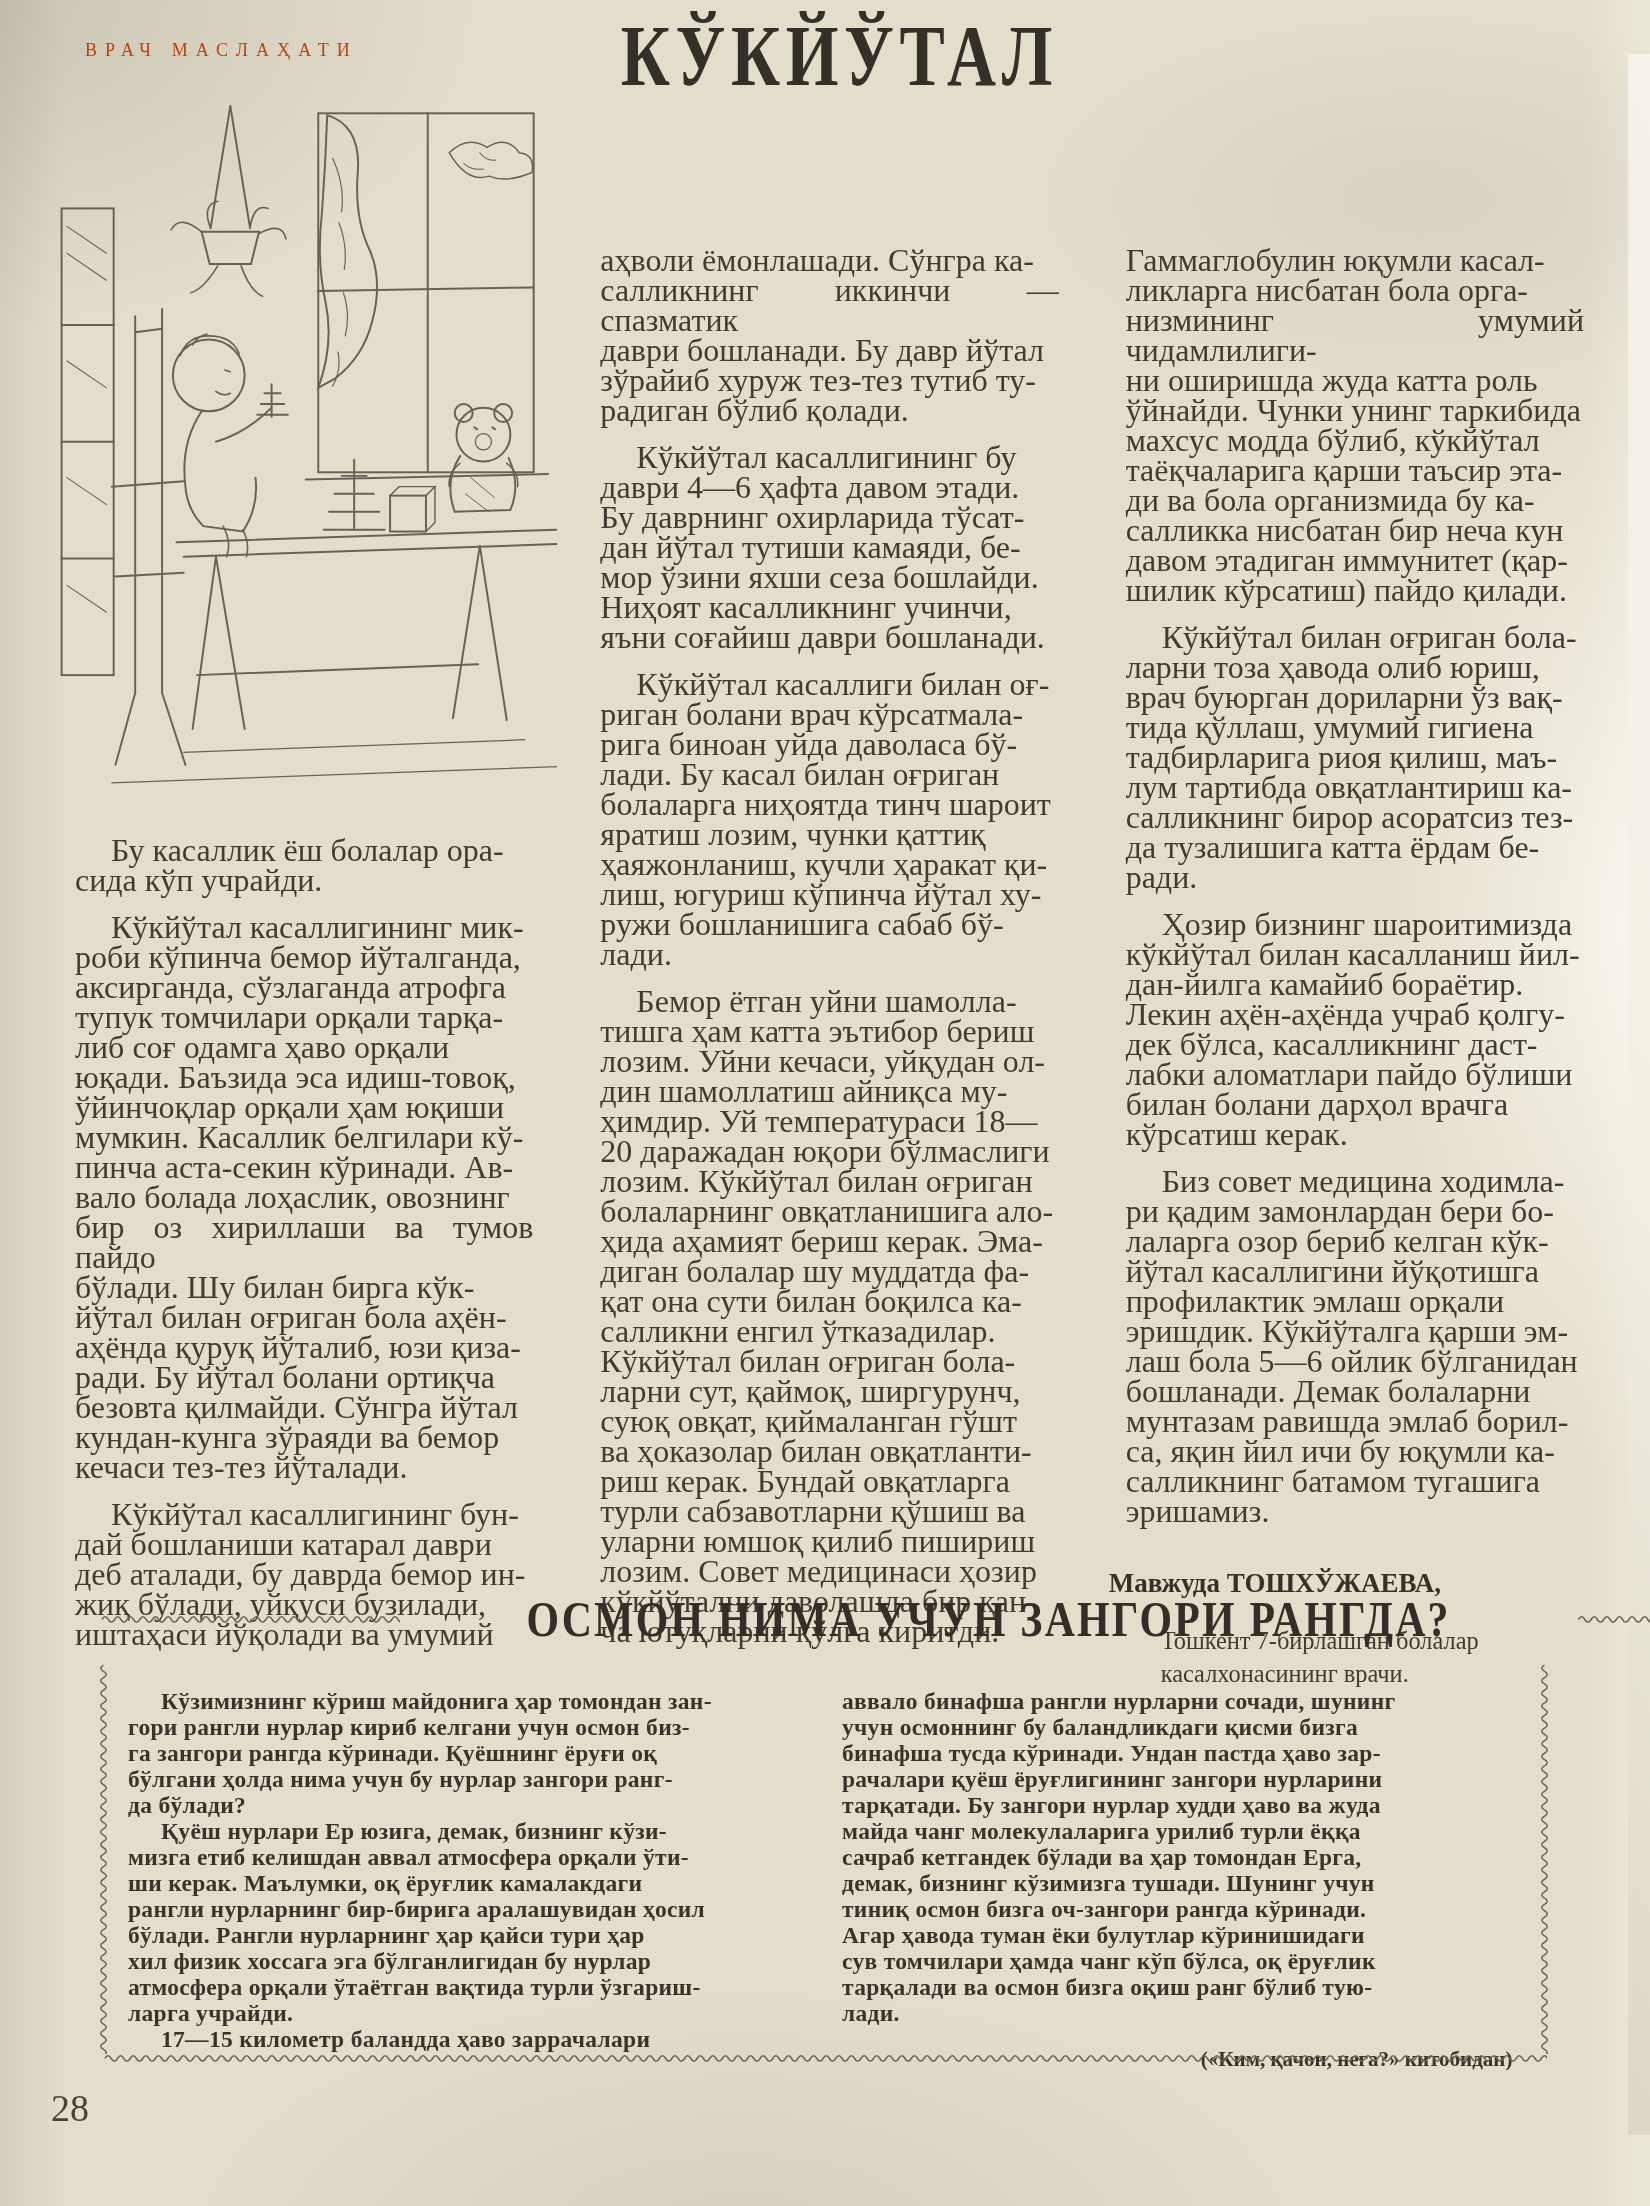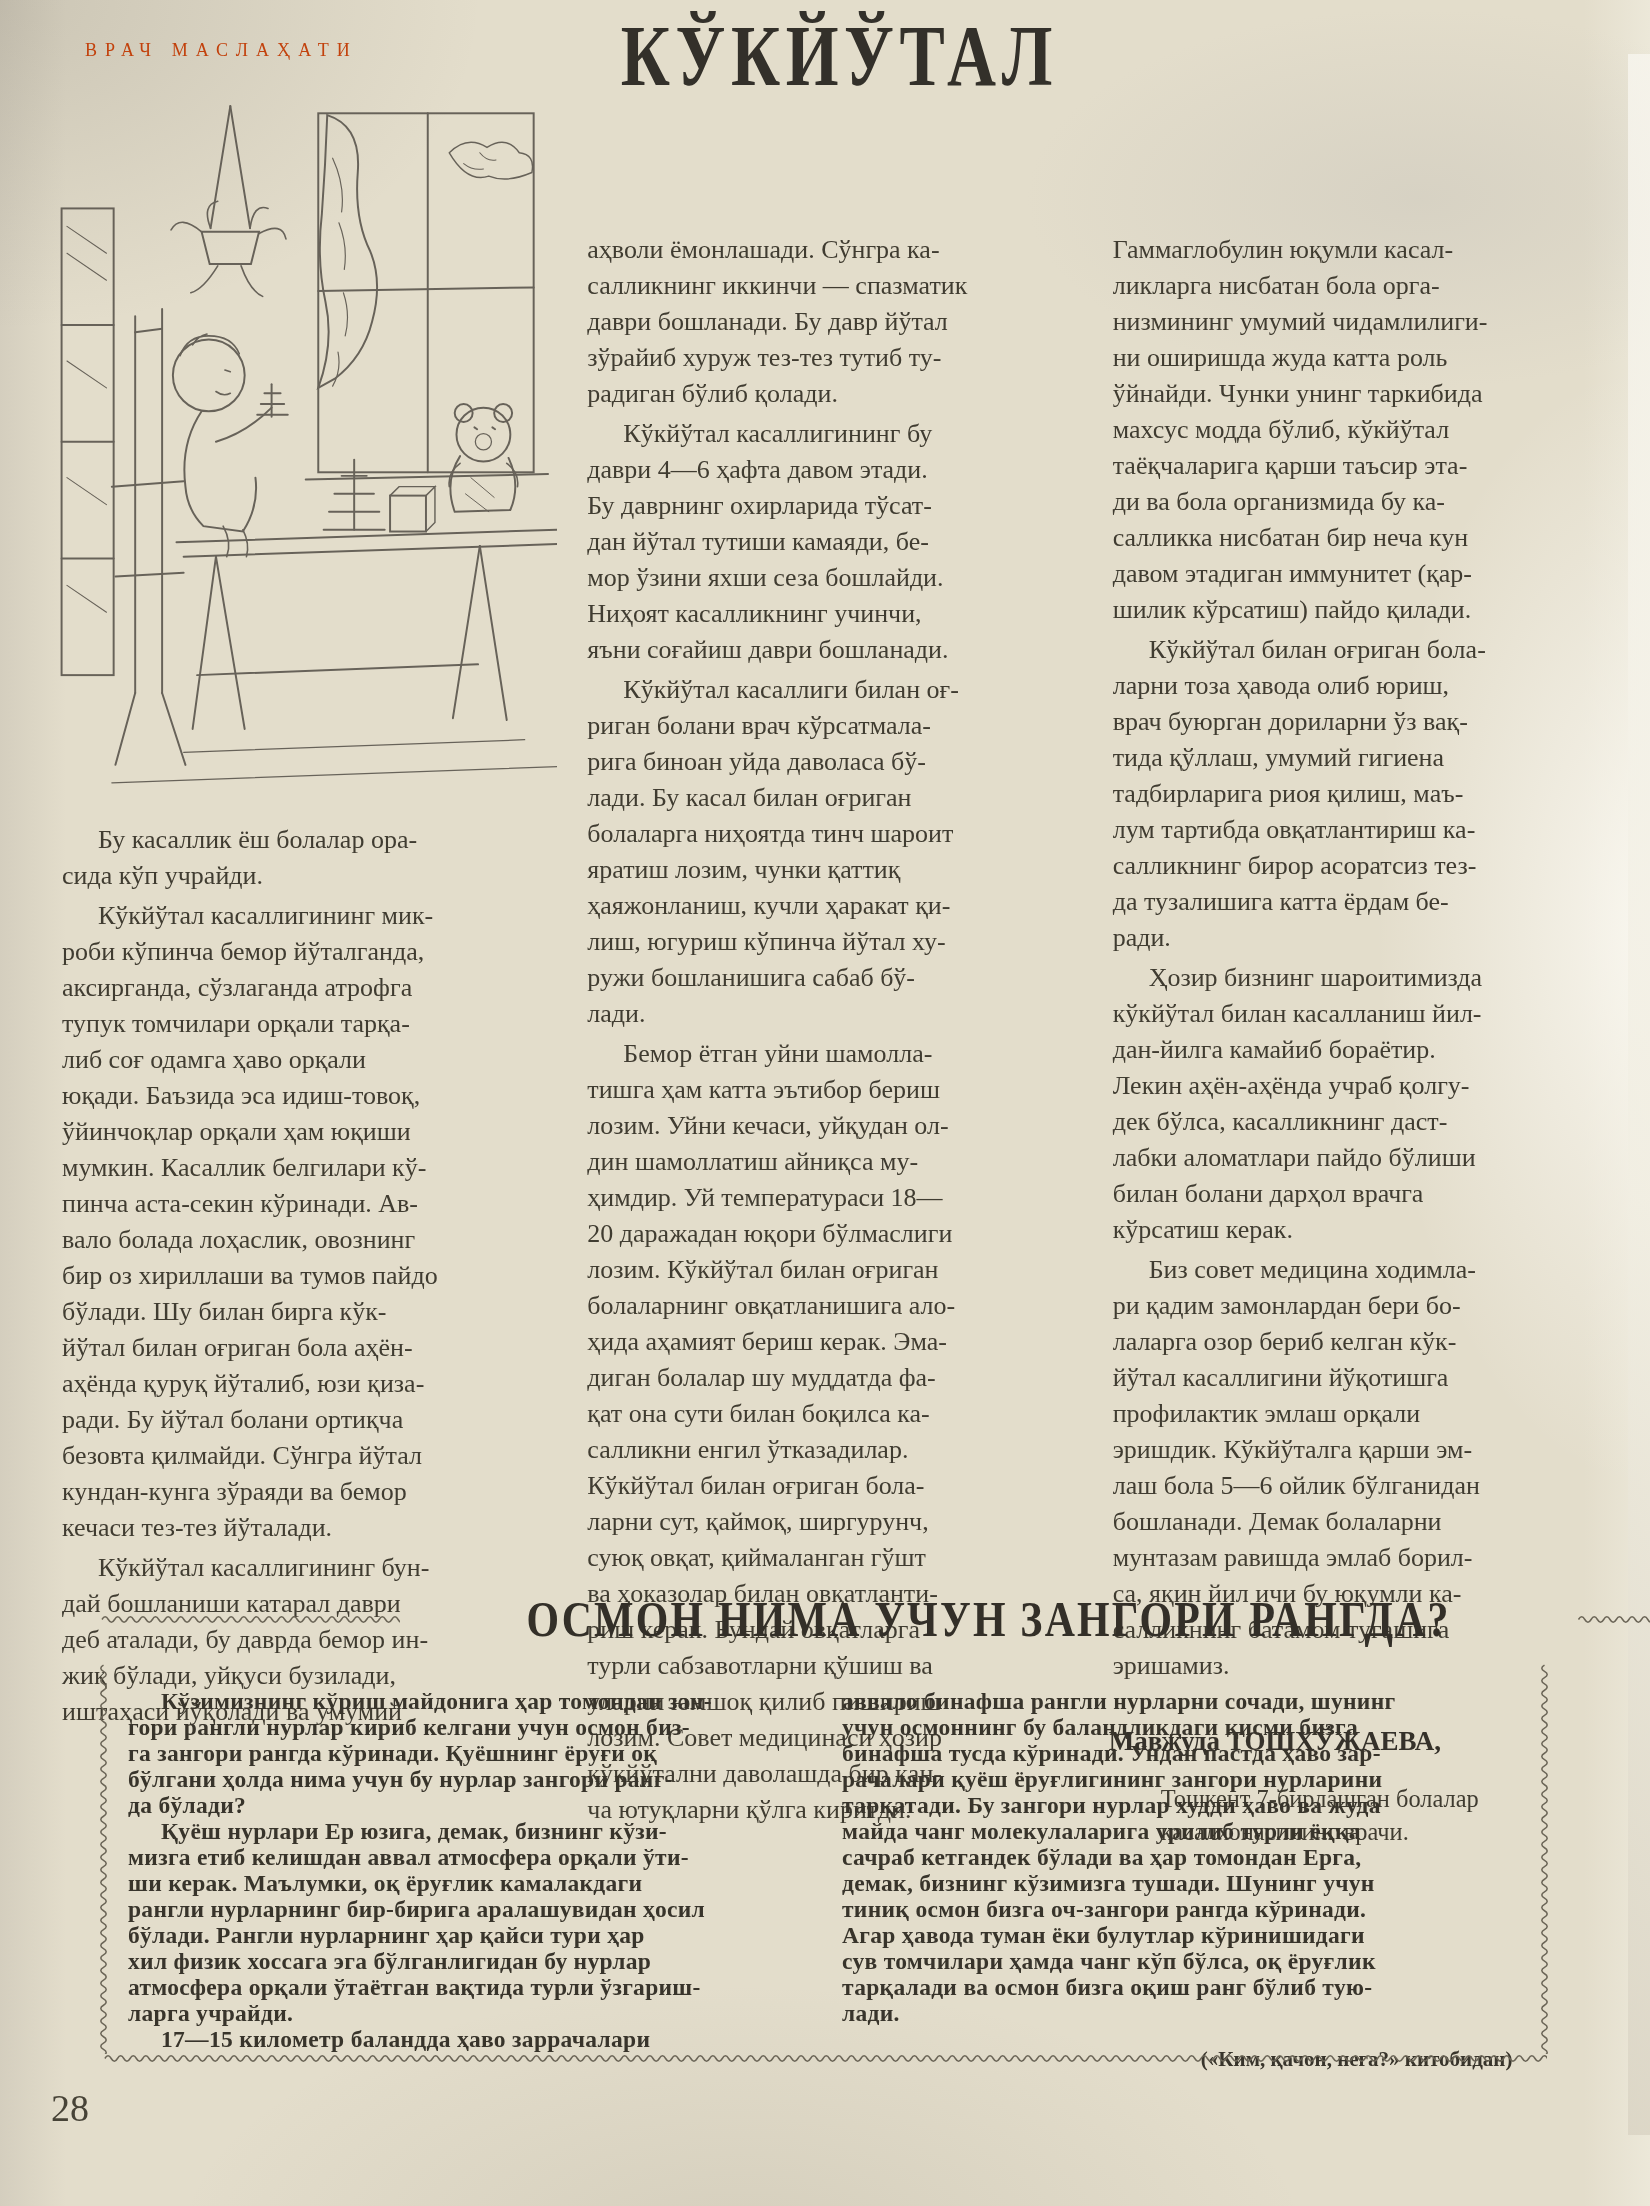--- a/index.html
+++ b/index.html
@@ -17,21 +17,21 @@
   .scan-edge{position:absolute;right:0;top:54px;width:22px;height:2081px;
     background:linear-gradient(180deg,#f8f6ef,#f1eee2 55%,#d9d3c3);opacity:.8;}
   .kicker{position:absolute;left:85px;top:40px;font-size:18px;letter-spacing:8.1px;
     color:#c2410c;white-space:nowrap;}
   .main-title{position:absolute;left:14px;top:5.4px;width:100%;text-align:center;}
   .main-title span{display:inline-block;transform:scaleX(.78);transform-origin:center;
     font-weight:bold;font-size:87px;letter-spacing:7.2px;color:#33302a;white-space:nowrap;}
   .cols{position:absolute;left:58px;top:228px;width:1543px;
     display:grid;grid-template-columns:1fr 1fr 1fr;column-gap:33px;}
   .col1-pad{padding-top:590px;}
-  .para{margin:4px;font-size:26px;line-height:36px;white-space:pre-line;
+  .para{margin:17px;font-size:32px;line-height:30px;white-space:pre-line;
     text-align:justify;color:#403c31;}
   .para.indent{text-indent:36px;}
   .illustration-box{position:absolute;left:58px;top:100px;width:499px;height:697px;}
   .signature{margin-top:42px;}
   .sig-name{font-weight:bold;font-size:27px;text-align:left;color:#35312a;}
   .sig-role{margin-top:25px;padding-left:52px;font-size:24.4px;line-height:33px;
     white-space:pre-line;}
   .box-section{position:absolute;left:101px;top:1581px;width:1446px;height:493px;}
   .box-titlebar{display:flex;align-items:center;gap:20px;height:76px;}
   .box-title{flex:none;margin:0 5.4px;}

